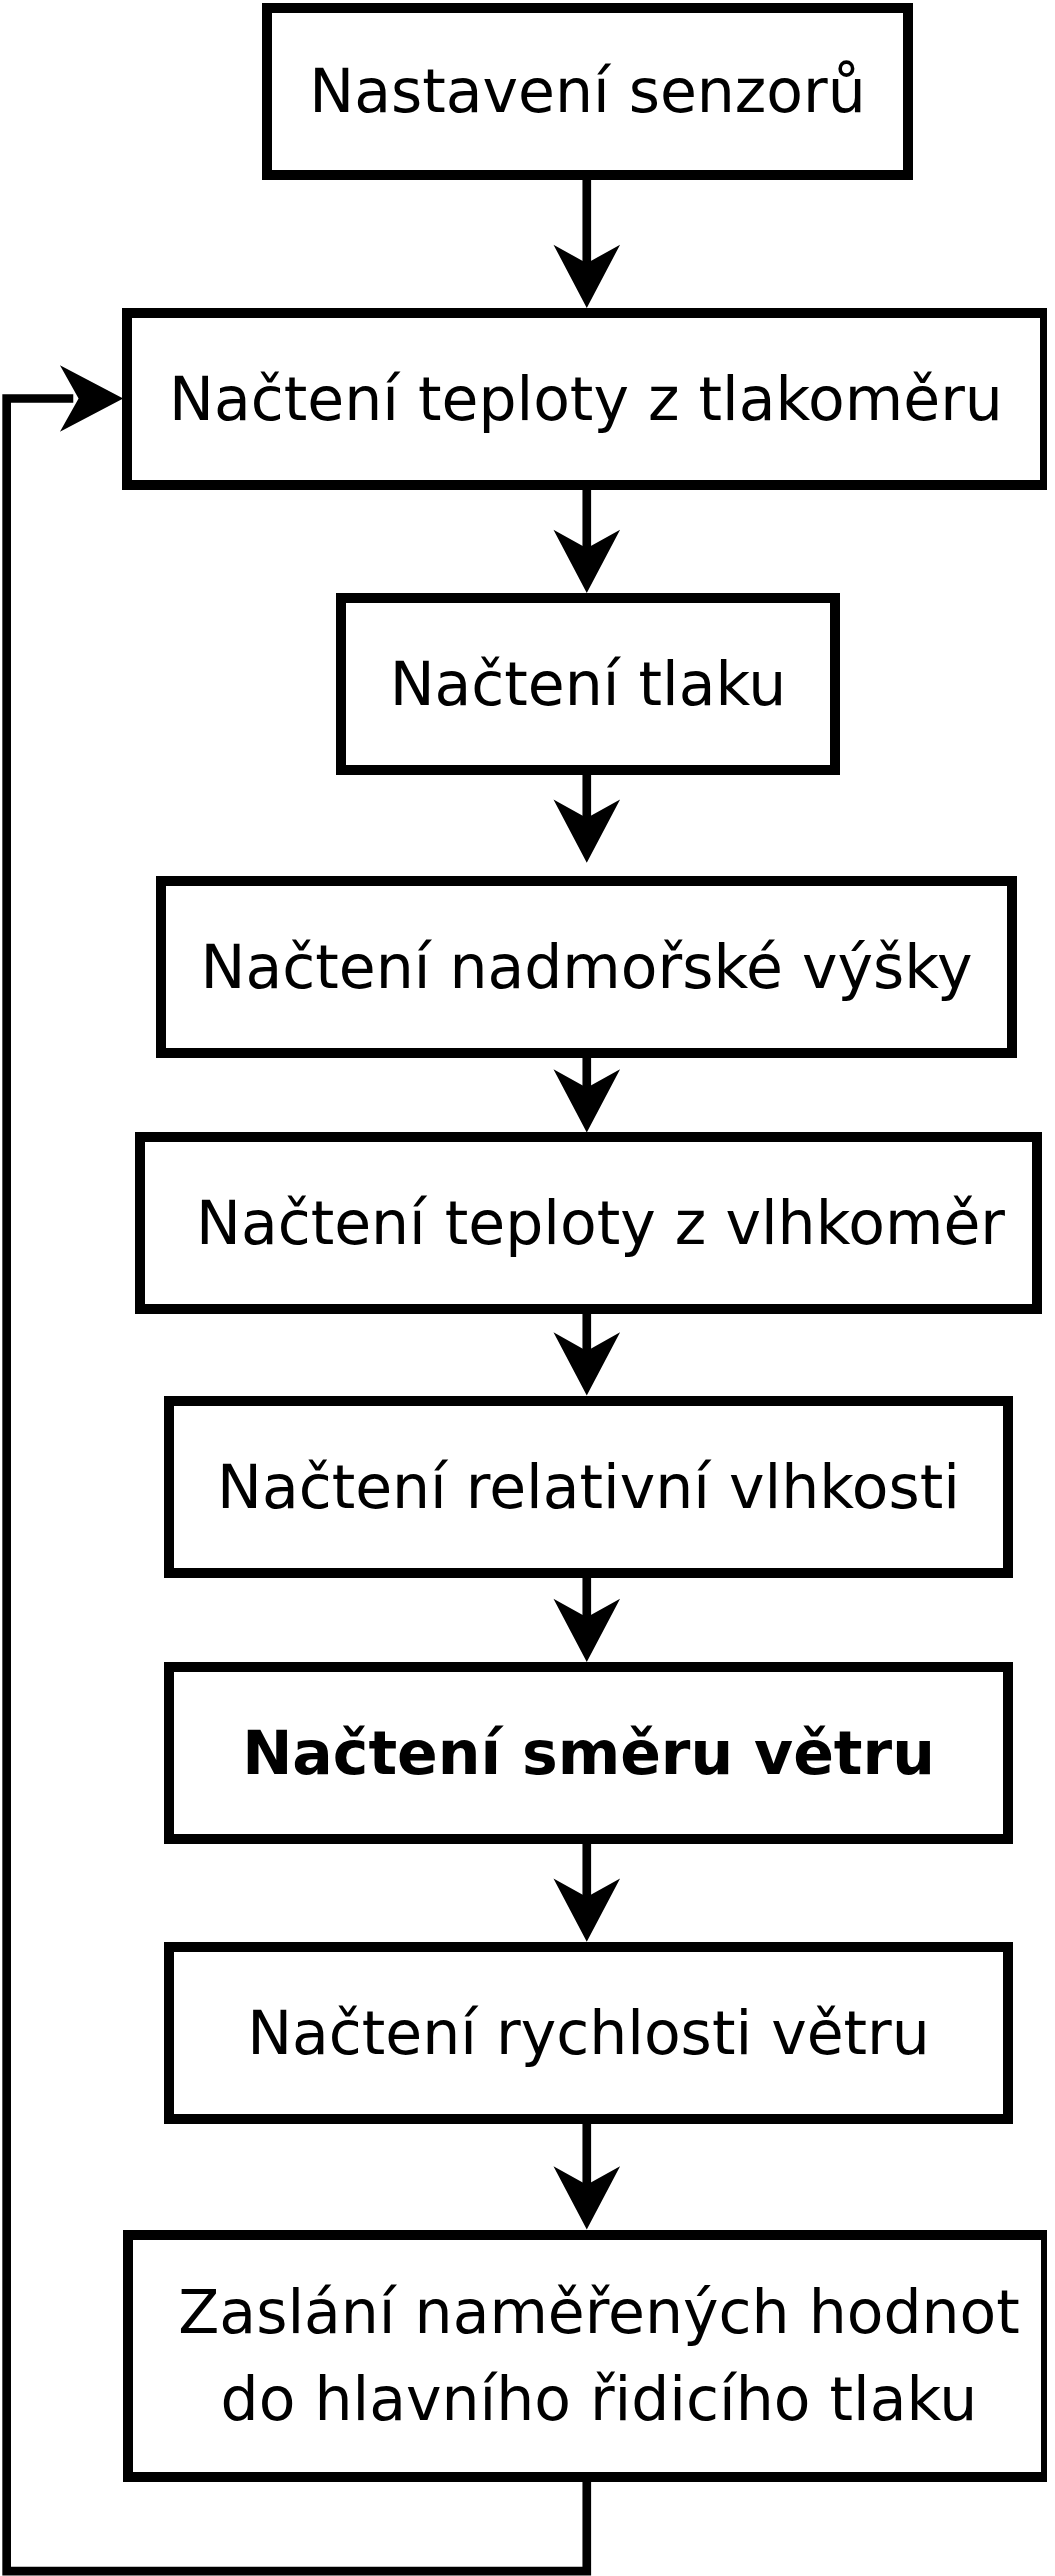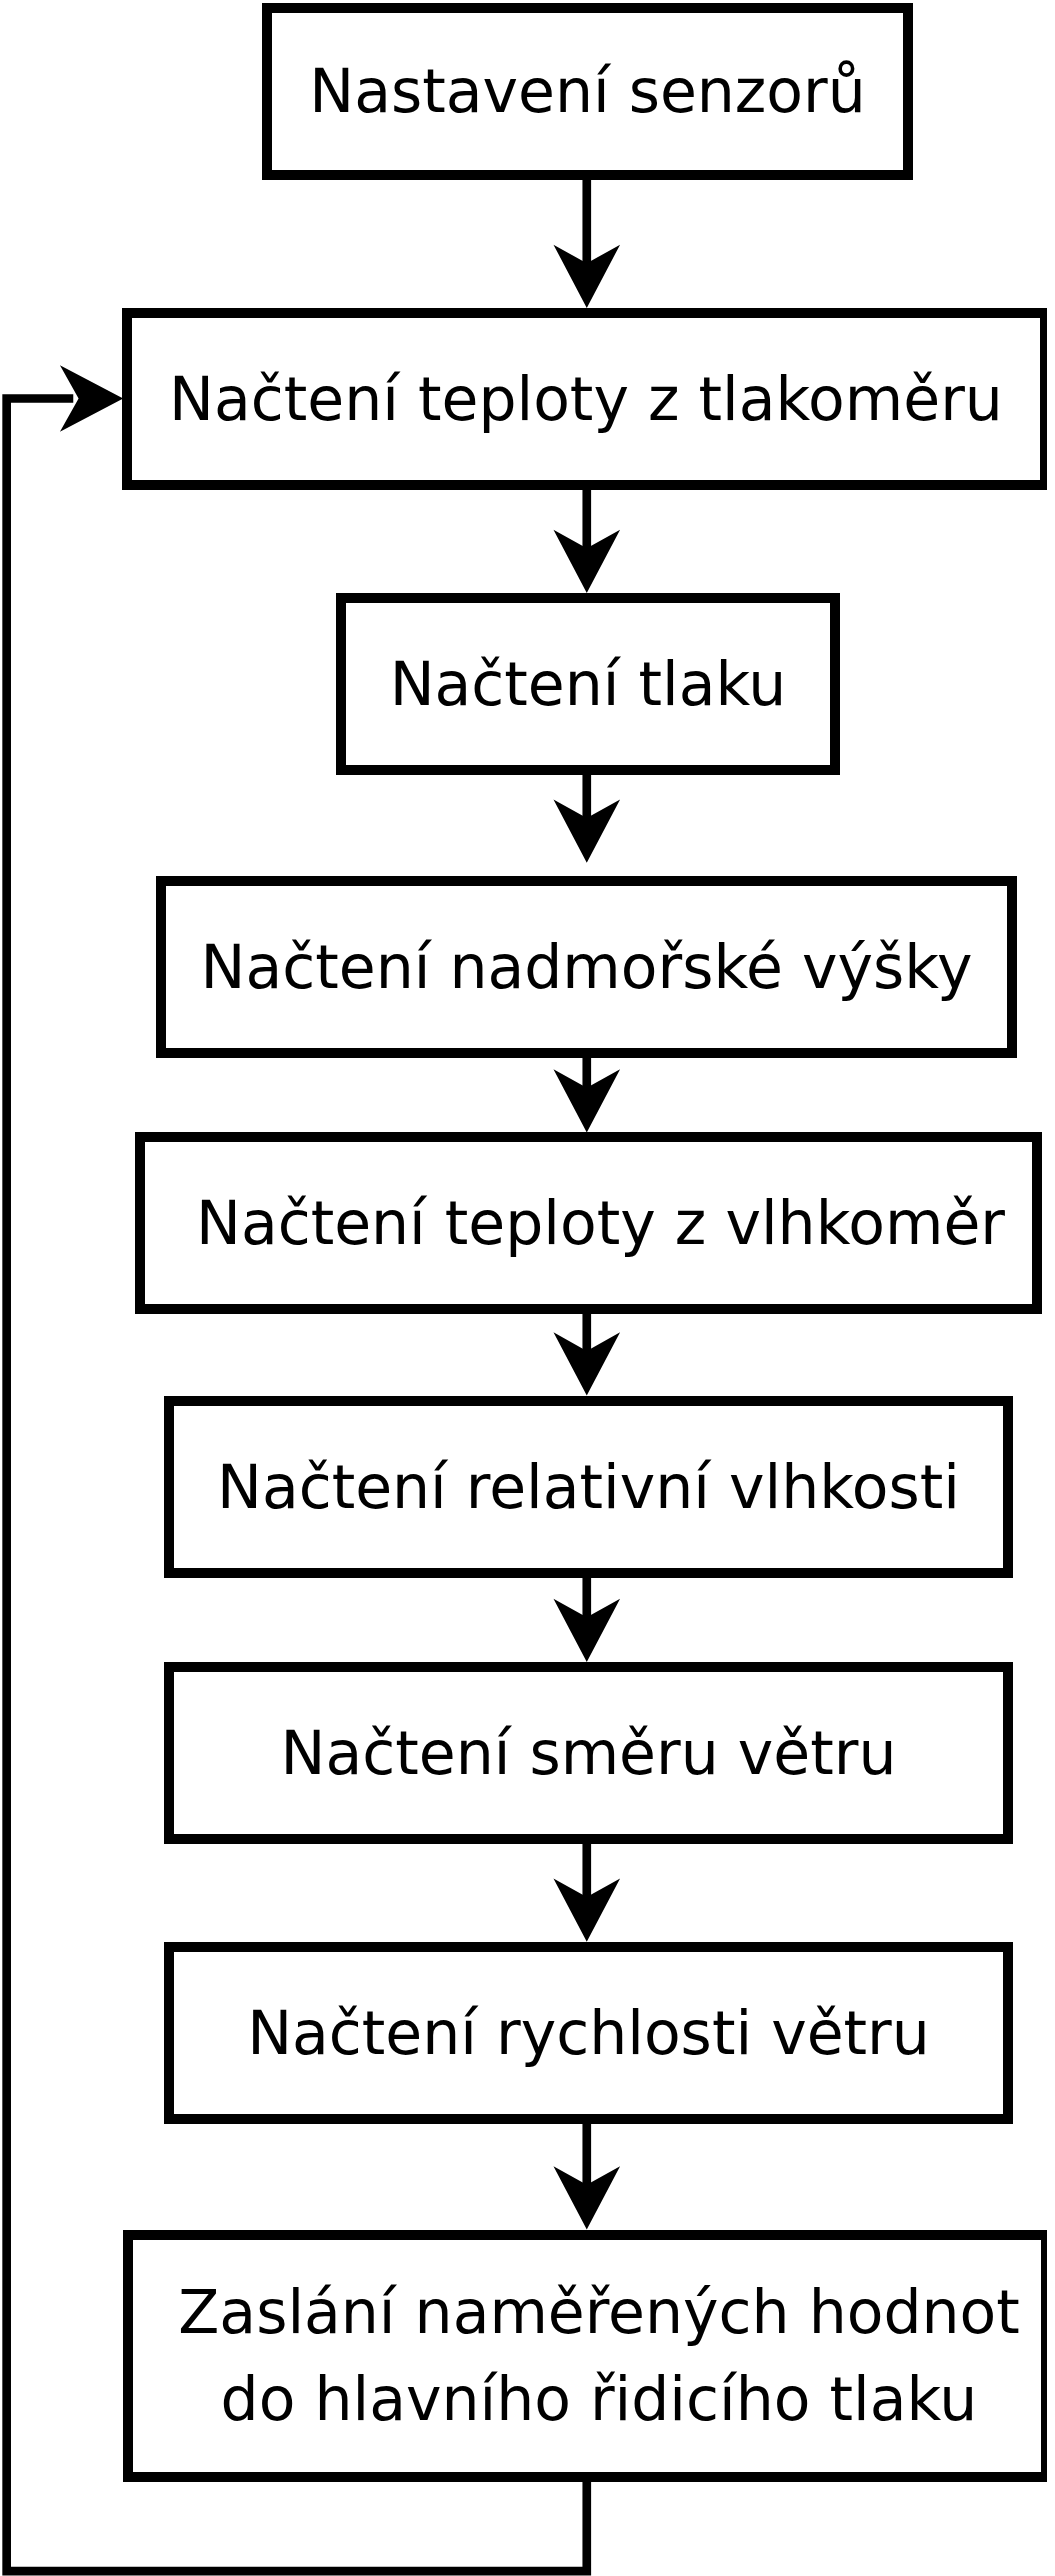--- a/index.html
+++ b/index.html
@@ -46,21 +46,21 @@
     fill: #000000;
     stroke: none;
   }
   
   #box-1 { left: 262px; top: 2.7px;    width: 651px;  height: 177px; }
   #box-2 { left: 122px; top: 308px;  width: 928px; height: 182px; }
   #box-3 { left: 336px; top: 593px;  width: 504px;  height: 182px; text-align: center; }
   #box-4 { left: 156px; top: 863px; width: 861px; height: 182px; margin-top: 13px; }
   #box-5 { left: 135px; top: 1132px; width: 907px; height: 182px; padding-left: 24px; }
   #box-6 { left: 164px; top: 1396px; width: 849px; height: 182px; }
-  #box-7 { left: 164px; top: 1662px; width: 849px; height: 182px; }
+  #box-7 { left: 164px; top: 1662px; width: 849px; height: 182px; font-weight: bold; }
   #box-8 { left: 164px; top: 1942px; width: 849px; height: 182px; text-align: center; }
   #box-9 { left: 123px; top: 2230px; width: 928px; height: 252px; padding-left: 24px; }
 </style>
 </head>
 <body>
 
 <div class="canvas">
 
   <svg id="connector-layer" width="1055" height="2576" viewBox="0 0 1584 3867">
 

